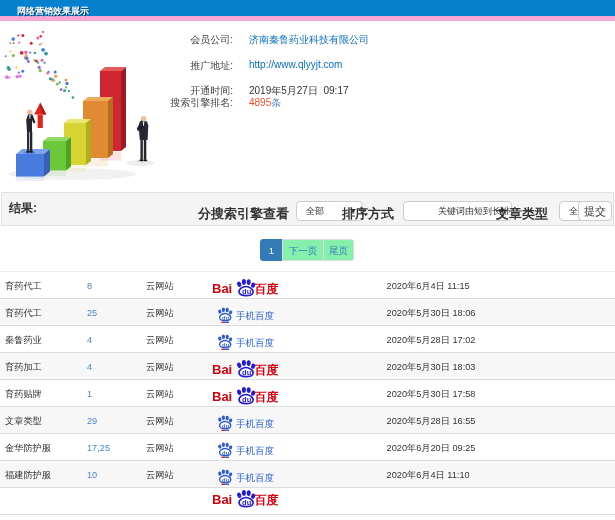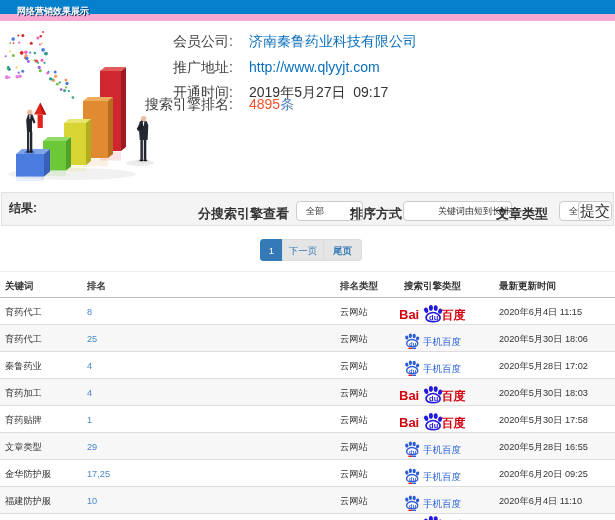--- a/index.html
+++ b/index.html
@@ -1,39 +1,39 @@
 <!DOCTYPE html>
 <html><head>
 <meta charset="utf-8">
 <style>
 * { margin:0; padding:0; box-sizing:border-box; }
 html,body { width:615px; height:520px; overflow:hidden; background:#fff;
   font-family:"Liberation Sans", sans-serif; }
 #topbar { position:absolute; left:0; top:0; width:615px; height:21px;
-  background:#0580cc; border-bottom:7px solid #f9a8d4; }
+  background:#0580cc; border-bottom:5px solid #f9a8d4; }
 #topbar span { position:absolute; left:17px; top:5px; font-size:9px; font-weight:bold;
   color:#fff; text-shadow:1px 1px 0 #0a3a66; }
 #chart { position:absolute; left:0px; top:28px; }
-.inf { position:absolute; width:615px; font-size:14px; color:#444; height:12px; }
+.inf { position:absolute; width:615px; font-size:10px; color:#444; height:12px; }
 .inf .lbl { position:absolute; right:382px; top:0; white-space:nowrap; color:#444; }
 .inf .val { position:absolute; left:249px; top:0; white-space:nowrap; }
 a { color:#0a6ebd; text-decoration:none;text-align:center; }
 #filterbar { position:absolute; left:1px; top:192px; width:613px; height:34px;
   background:#f4f4f4; border:1px solid #e0e0e0; }
 #filterbar .jg { position:absolute; left:7px; top:7px; font-size:12px; font-weight:bold; color:#333; }
 .flbl { position:absolute; font-size:13px; font-weight:bold; color:#333; top:12px; white-space:nowrap; }
 .sel { position:absolute; top:8px; height:20px; background:#fff; border:1px solid #ccc;
   border-radius:4px; font-size:9px; color:#333; line-height:18px; padding-left:9px; white-space:nowrap; overflow:hidden;margin-left:34px; }
 .sel .car { position:absolute; right:6px; top:7px; width:0; height:0;
   border-left:3.5px solid transparent; border-right:3.5px solid transparent; border-top:4px solid #333; }
 #submit { position:absolute; left:576px; top:8px; width:34px; height:20px; background:#fdfdfd;
-  border:1px solid #ccc; border-radius:4px; color:#333; font-size:15px; text-align:center; line-height:18px; }
+  border:1px solid #ccc; border-radius:4px; color:#333; font-size:11px; text-align:center; line-height:18px; }
 #pager { position:absolute; left:261px; top:239px; height:22px; }
 #pager span { display:block; float:left; height:22px; line-height:22px; font-size:9.5px; border:1px solid #ddd;
-  background:#e5e5e5; color:#337ab7; text-align:center; margin-left:-1px; }
+  background:#86efac; color:#337ab7; text-align:center; margin-left:-1px; }
 #pager span.act { background:#337ab7; border-color:#337ab7; color:#fff;
   border-radius:3px 0 0 3px; }
 #pager span.last { border-radius:0 3px 3px 0; }
 #tbl { position:absolute; left:0; top:271px; width:615px; border-collapse:collapse;
   font-size:9.2px; color:#333; border-top:1px solid #eee; }
 #tbl th { text-align:left; font-weight:bold; font-size:9.5px; height:26px;
   border-bottom:1px solid #bbb; padding:0 0 4px 0; vertical-align:bottom; }
 #tbl td { height:27px; border-bottom:1px solid #ddd; padding:2px 0 0 0; vertical-align:middle; }
 #tbl tr.g td { background:#f7f7f7; }
 .c1 { padding-left:5px !important; width:87px; }
@@ -176,42 +176,35 @@
   </div>
 <div class="inf" style="top:96px;">
     <span class="lbl">搜索引擎排名:</span>
     <span class="val" style="color:#f5502a;">4895<span style="color:#4a7dbd;">条</span></span>
   </div>
 
 <div id="filterbar">
   <span class="jg">结果:</span>
   <span class="flbl" style="left:196px;">分搜索引擎查看</span>
   <span class="sel" style="left:260px; width:67px;">全部<i class="car"></i></span>
-  <span class="flbl" style="left:348px;">排序方式</span>
+  <span class="flbl" style="left:340px;">排序方式</span>
   <span class="sel" style="left:367px; width:109px;padding-left:34px;">关键词由短到长排序<i class="car"></i></span>
   <span class="flbl" style="left:482px;margin-left:12px;">文章类型</span>
   <span class="sel" style="left:523px; width:48px;">全部<i class="car"></i></span>
   <span id="submit">提交</span>
 </div>
 
 <div id="pager">
     <span class="act" style="width:23px;">1</span>
     <span style="width:42px;">下一页</span>
-    <span class="last" style="width:39px;font-weight:bold;">尾页</span>
+    <span class="last" style="width:31px;">尾页</span>
   </div>
 
 <table id="tbl">
  <tbody>
-      <tr>
-        <th class="c1">关键词</th>
-        <th class="c2">排名</th>
-        <th class="c3">排名类型</th>
-        <th class="c4">搜索引擎类型</th>
-        <th>最新更新时间</th>
-      </tr>
  <tr>
         <td class="c1">育药代工</td>
         <td class="rank">8</td>
         <td>云网站</td>
         <td><svg class="bdlogo" style="margin-left:-4px" width="70" height="18" viewBox="0 0 70 18">
             <text x="-1" y="13.5" font-size="13" font-weight="bold" fill="#d6000f" font-family="Liberation Sans, sans-serif">Bai</text>
             <g transform="translate(1.5,0)">
               <ellipse cx="24.7" cy="5.2" rx="2" ry="2.7" transform="rotate(-22 24.7 5.2)" fill="#2319dc"></ellipse>
               <ellipse cx="29.4" cy="2.9" rx="2" ry="2.8" fill="#2319dc"></ellipse>
               <ellipse cx="34.2" cy="3.1" rx="2" ry="2.8" fill="#2319dc"></ellipse>

